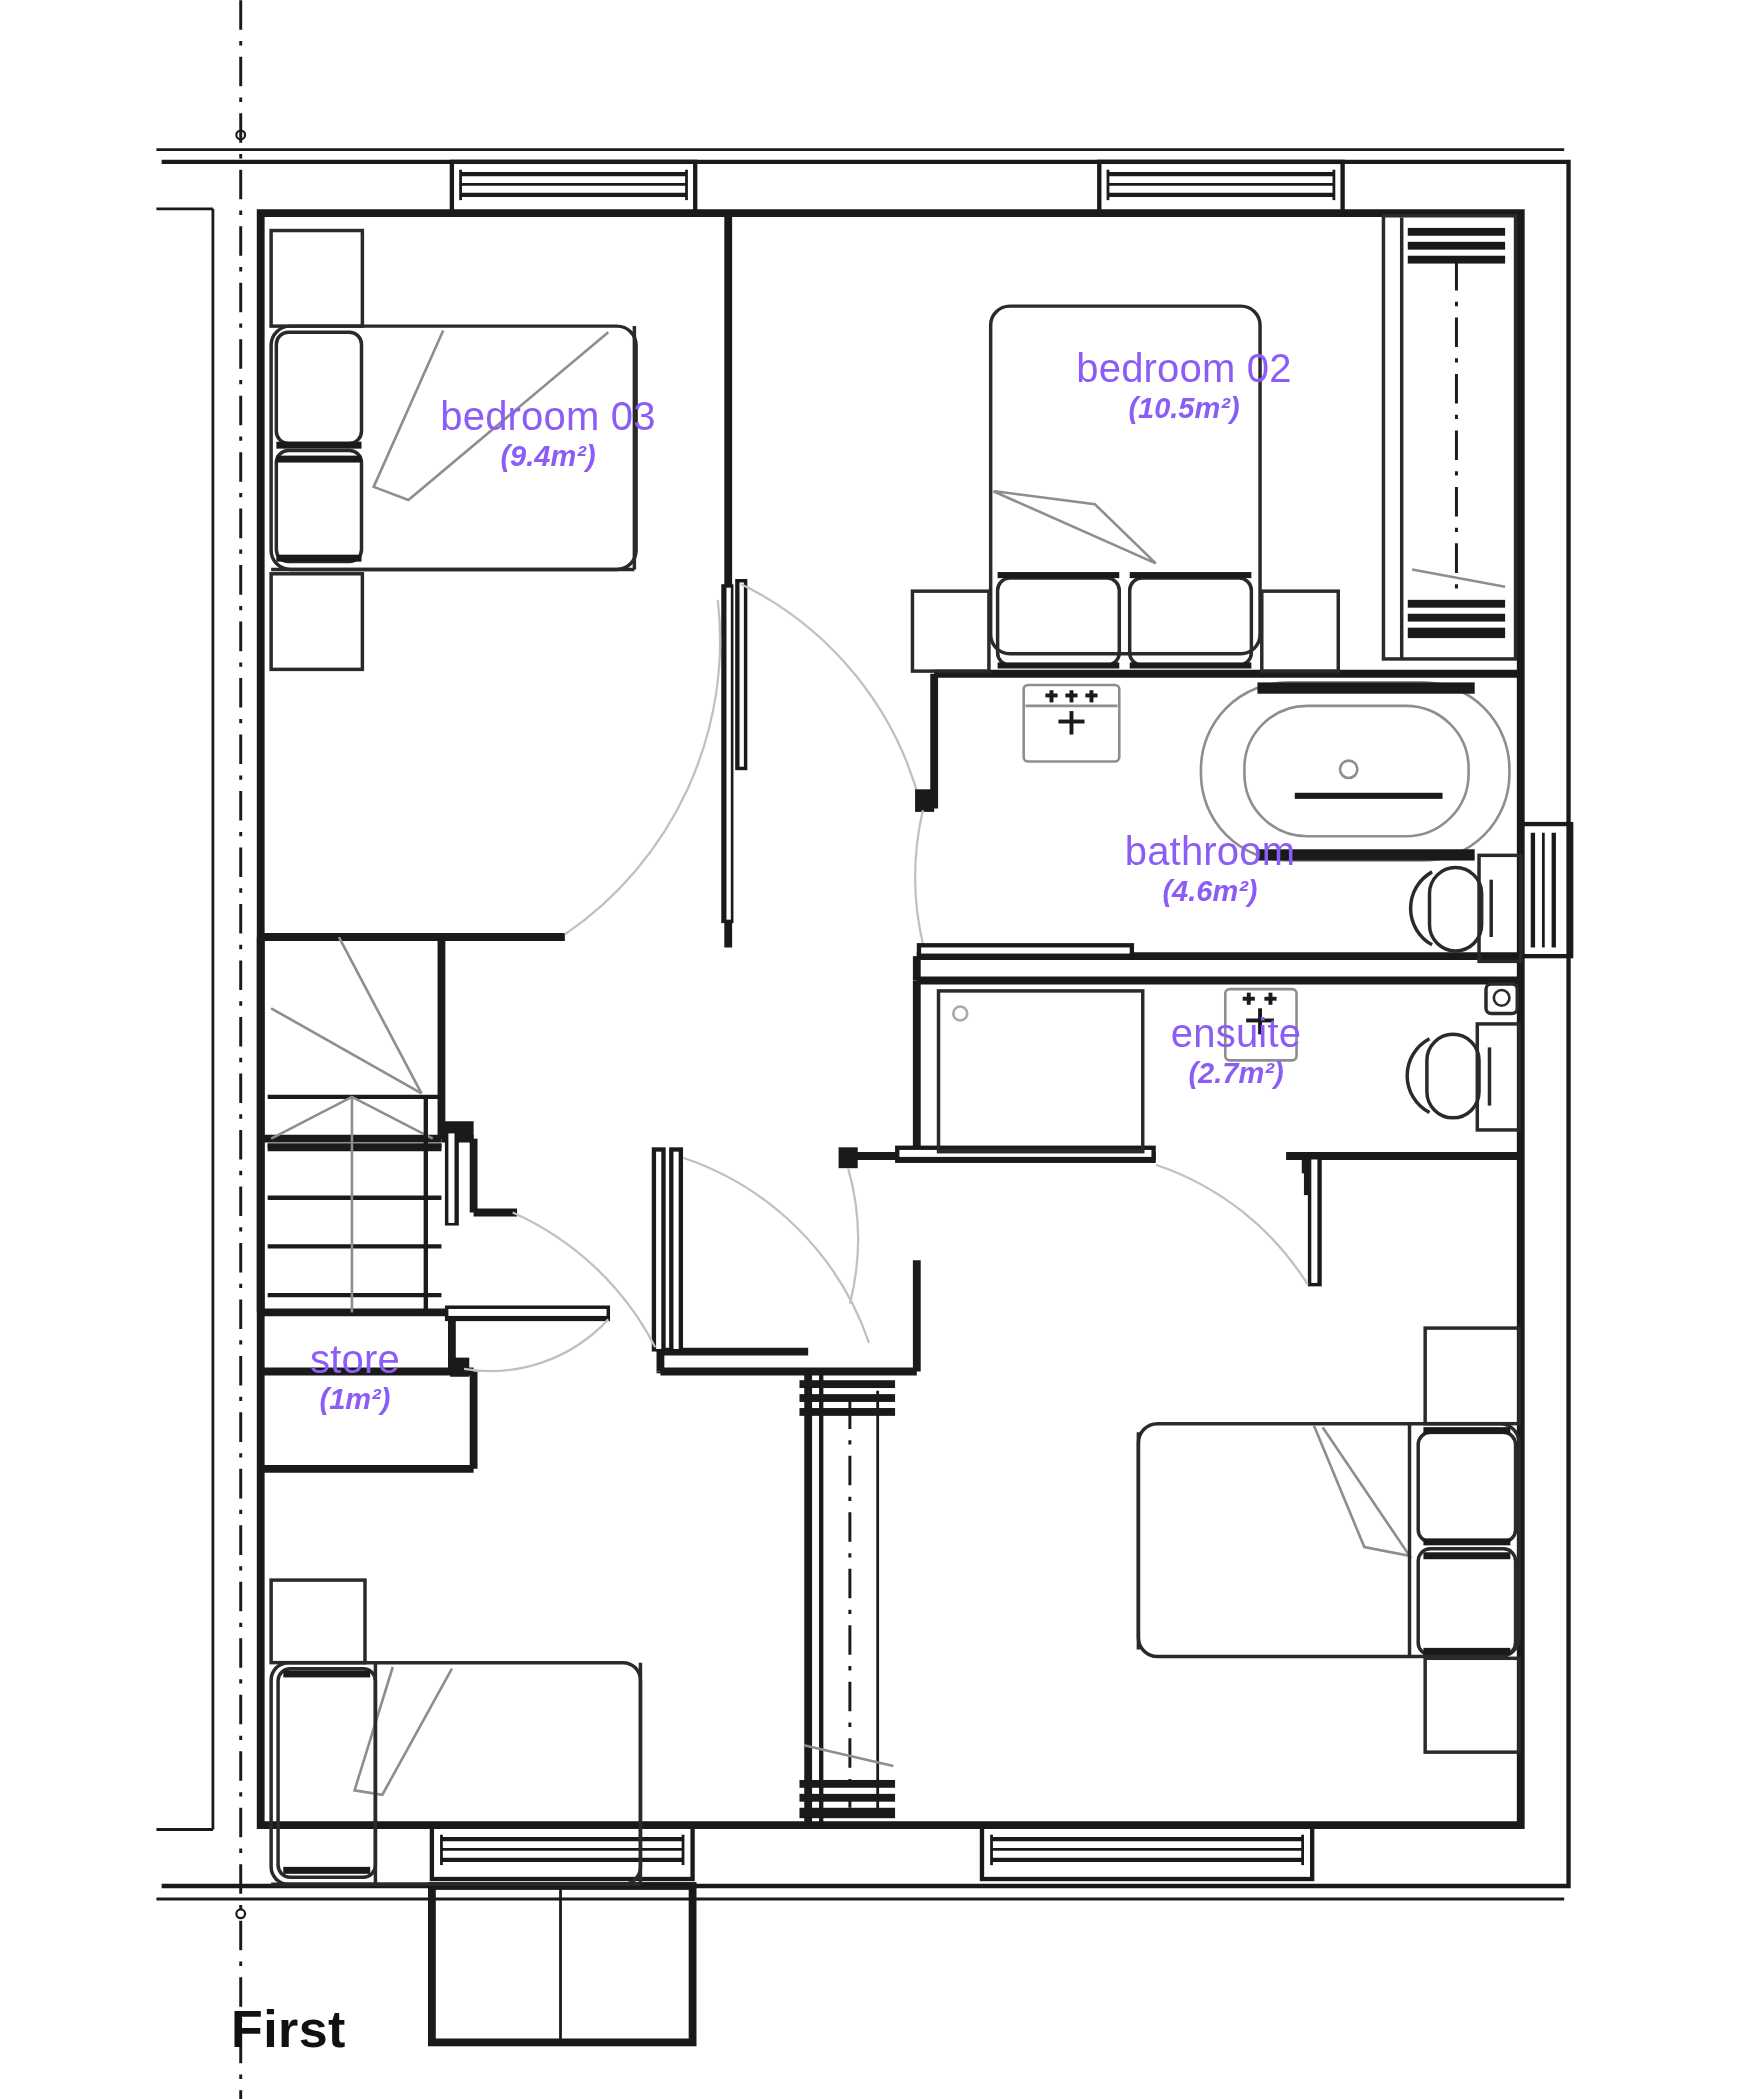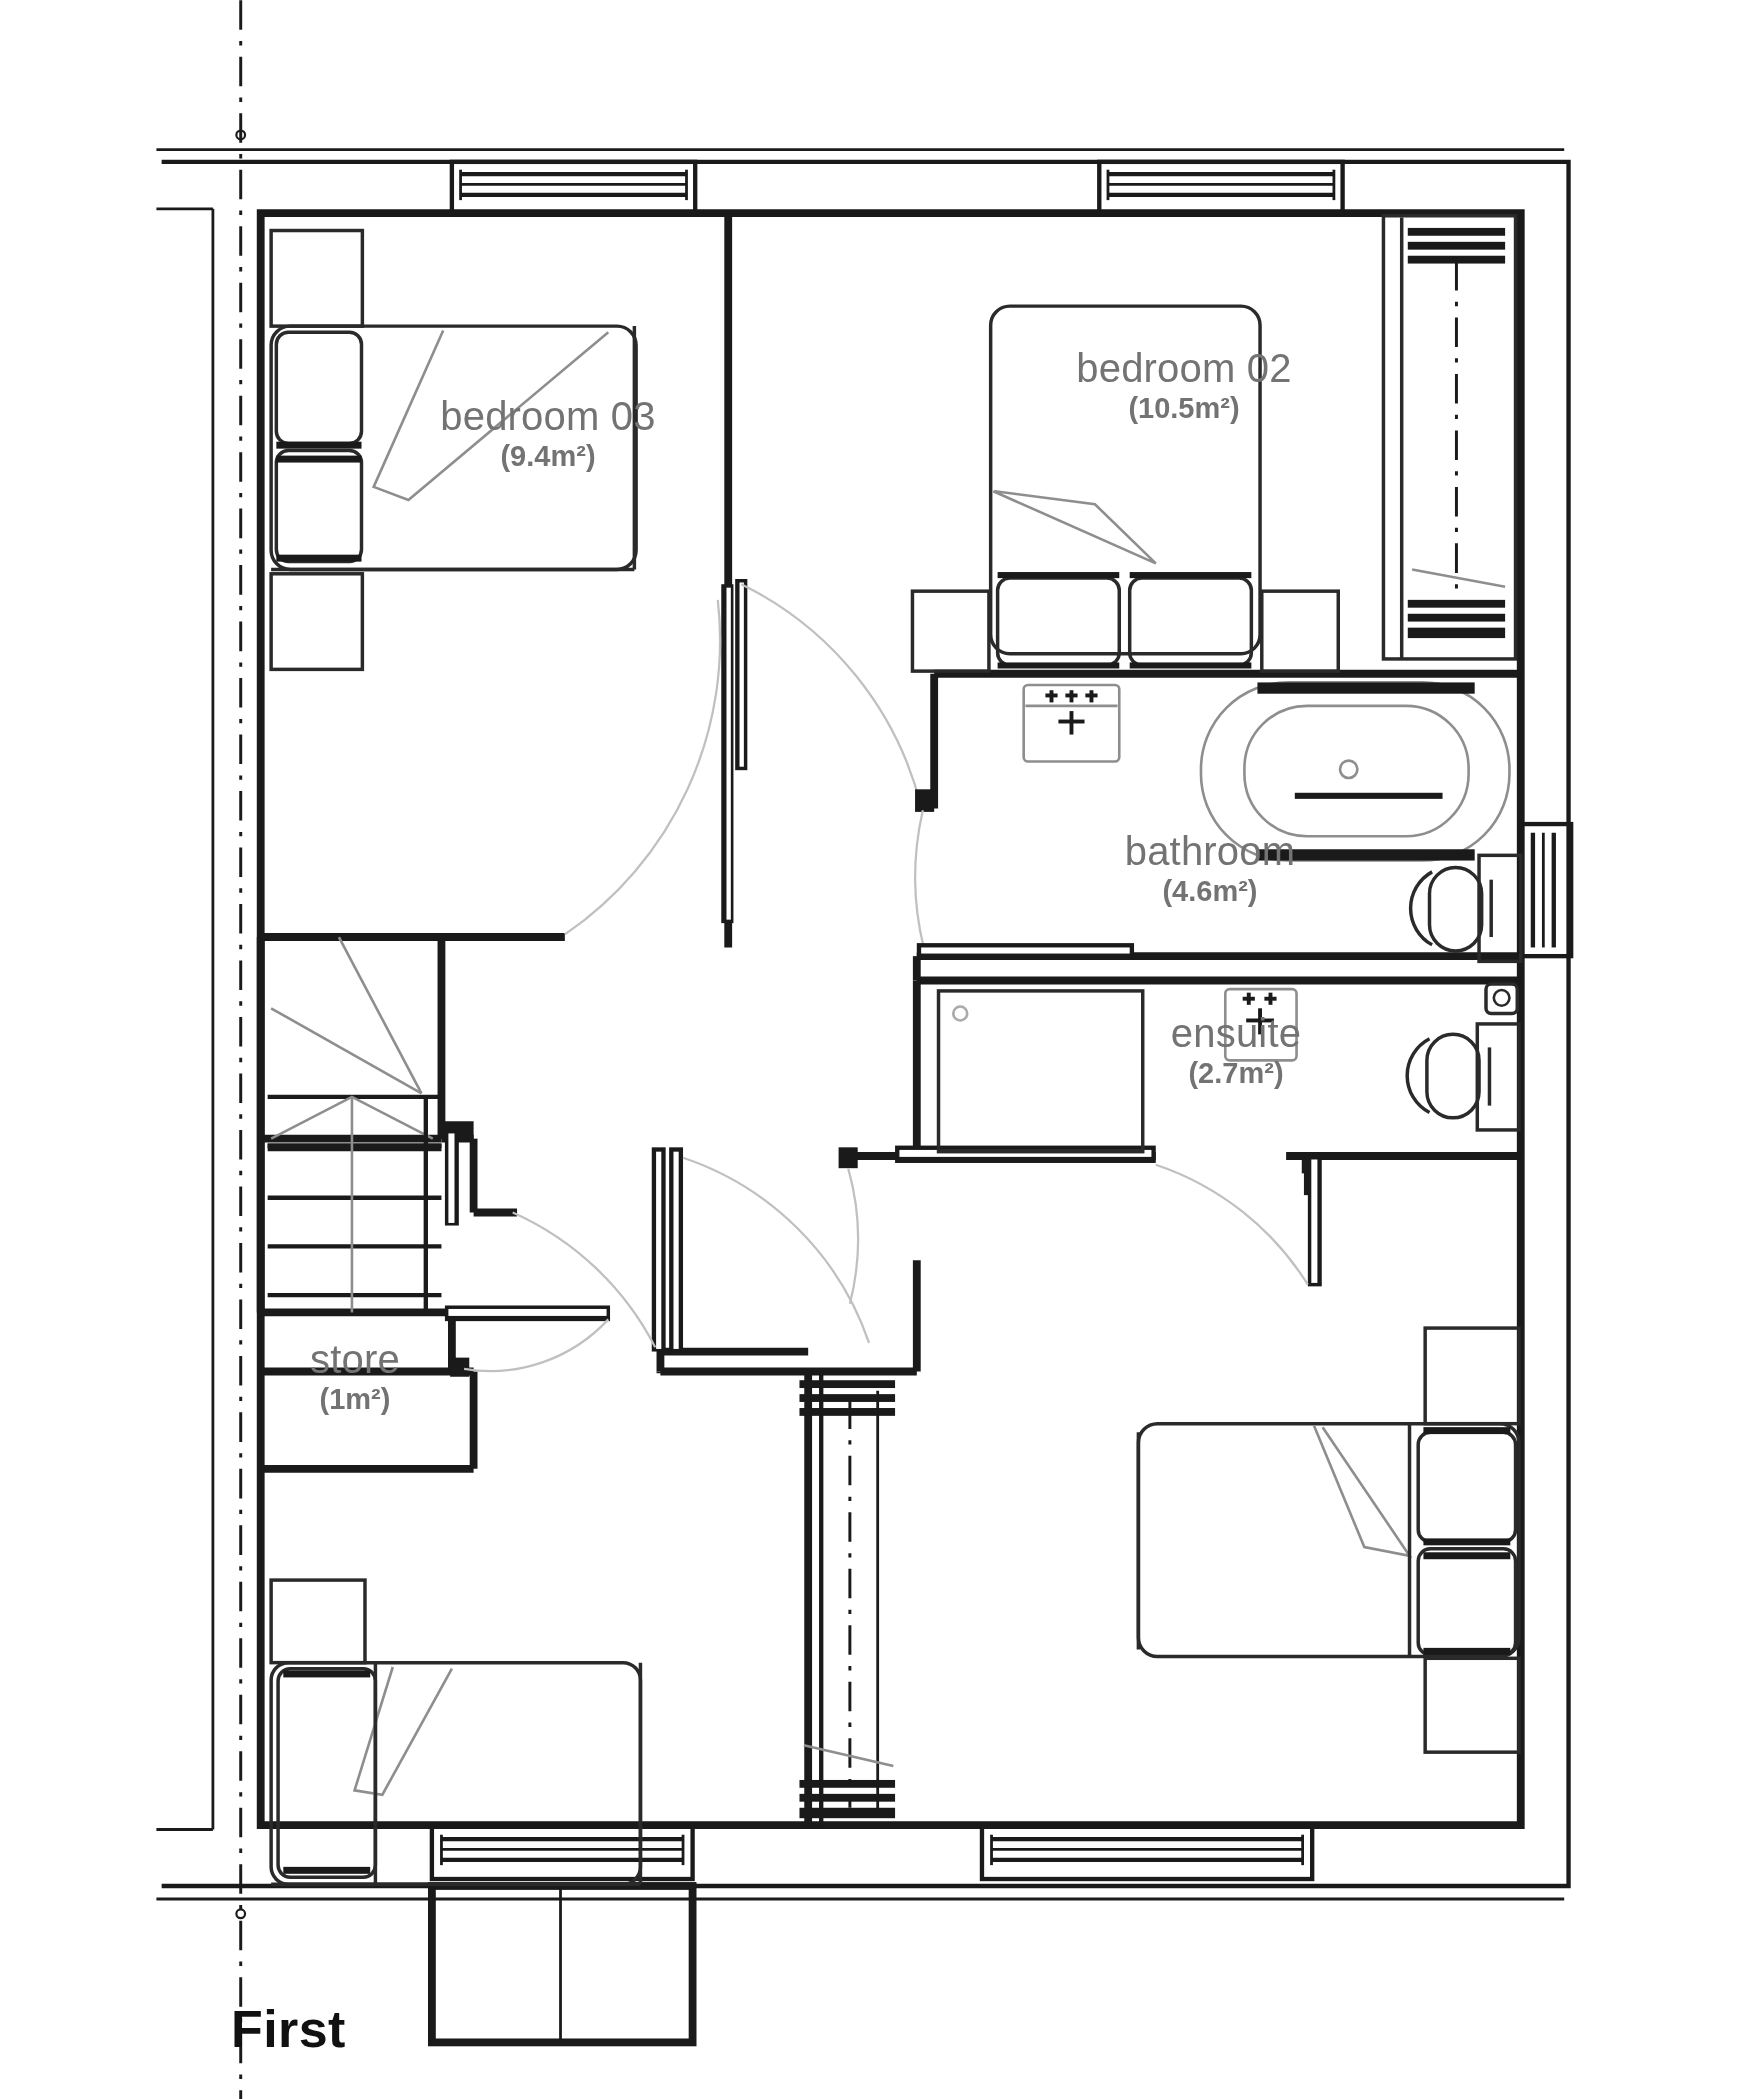--- a/index.html
+++ b/index.html
@@ -12,34 +12,35 @@
     position: relative;
     width: 1738px;
     height: 2100px;
     background: #ffffff;
     overflow: hidden;
   }
   #plan-svg { position: absolute; left: 0; top: 0; }
   .room-label {
     position: absolute;
     text-align: center;
-    color: #737373;
+    color: #8b5cf6;
     line-height: 1.05;
     white-space: nowrap;
     pointer-events: none;
   }
   .room-label .rname {
     display: block;
     font-size: 40px;
     font-weight: 400;
     letter-spacing: 0.2px;
   }
   .room-label .rarea {
     display: block;
     font-size: 29px;
+    font-style: italic;
     font-weight: 700;
     margin-top: 3.5px;
   }
   #floor-title {
     position: absolute;
     left: 224px;
     top: 1999px;
     font-size: 52px;
     font-weight: 700;
     color: #111111;

